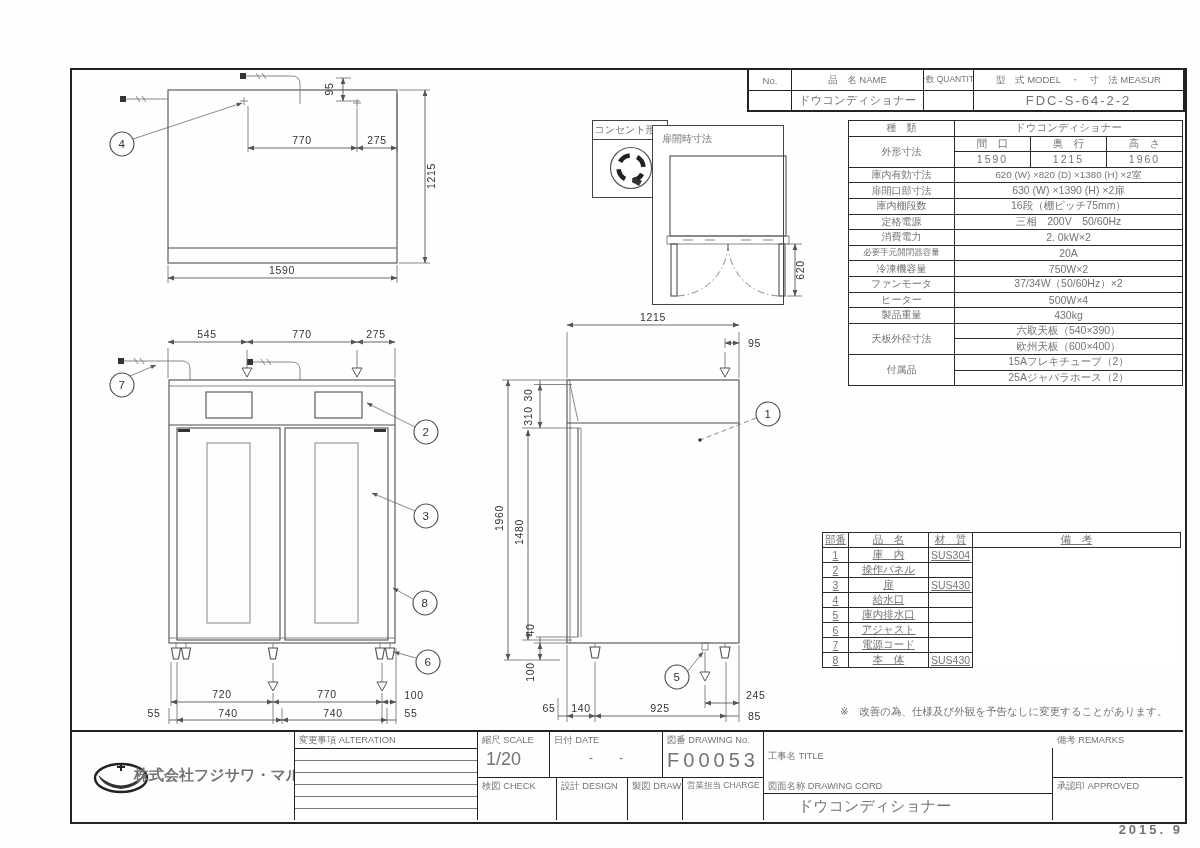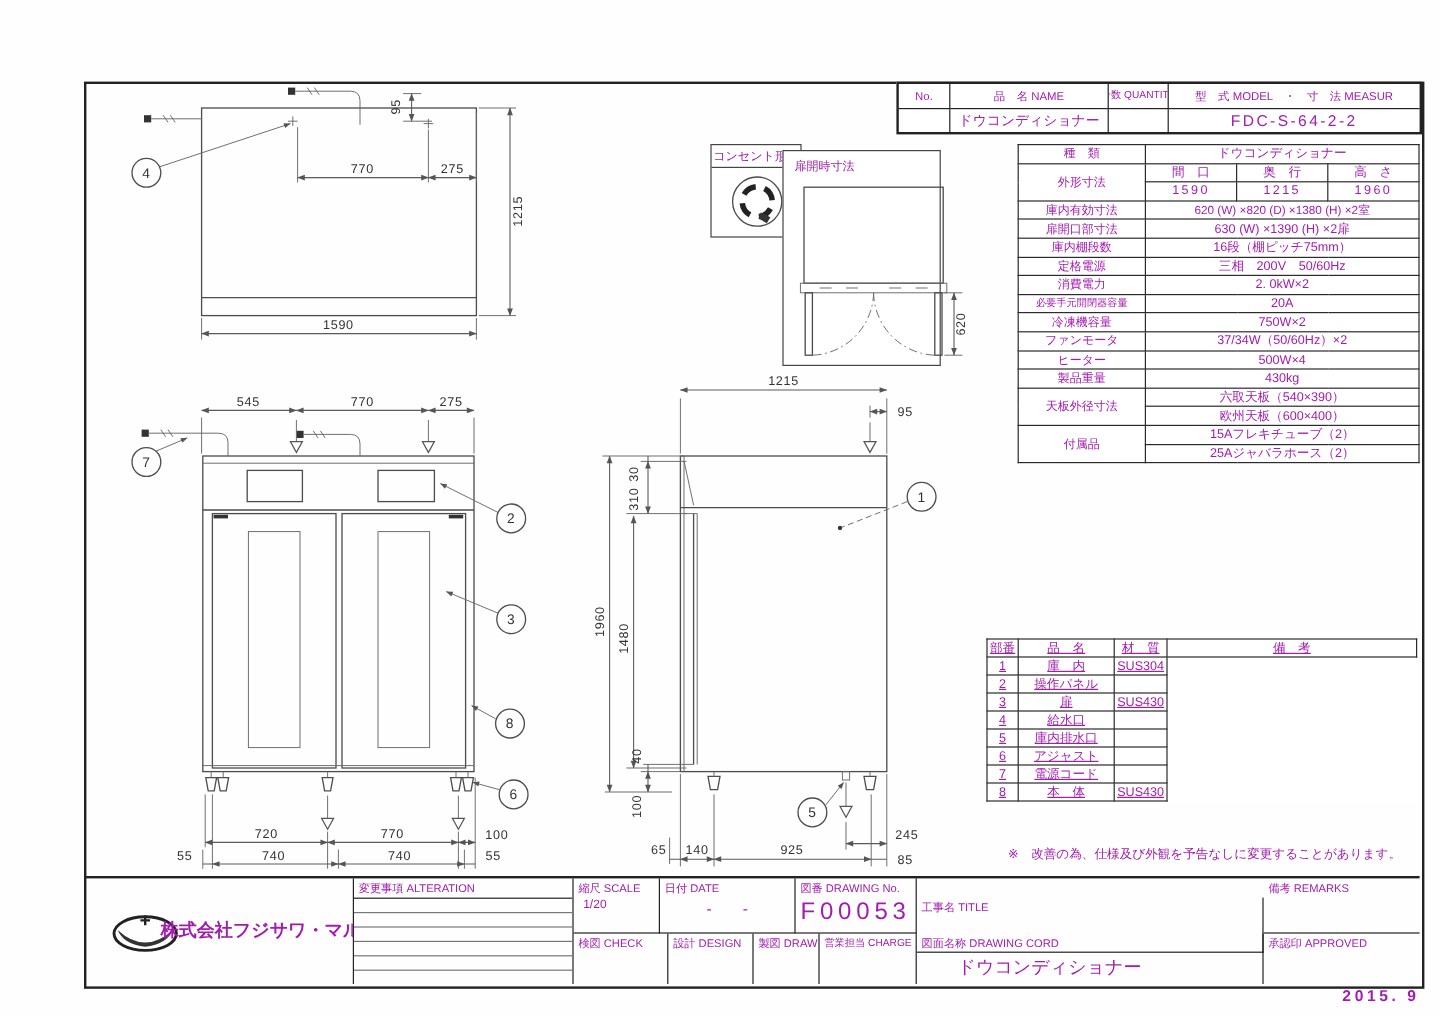--- a/index.html
+++ b/index.html
@@ -1,17 +1,17 @@
 <!DOCTYPE html>
 <html><head>
 <meta charset="utf-8">
 <style>
   html,body{margin:0;padding:0;background:#fff;}
   .sheet{position:relative;width:1200px;height:848px;background:#fefefe;
-         font-family:"Liberation Sans","DejaVu Sans",sans-serif;color:#a21caf;overflow:hidden;}
+         font-family:"Liberation Sans","DejaVu Sans",sans-serif;color:#737373;overflow:hidden;}
   .abs{position:absolute;box-sizing:border-box;}
   .frame{position:absolute;left:70px;top:68px;width:1113px;height:752px;border:2px solid #222;}
   svg{position:absolute;overflow:visible;}
   svg .ln{stroke:#4d4d4d;stroke-width:1.1;fill:none;}
   svg .tn{stroke:#6a6a6a;stroke-width:0.8;fill:none;}
   svg .dim{stroke:#5a5a5a;stroke-width:0.9;fill:none;}
   svg .dash{stroke-dasharray:5 3;}
   svg .dashdot{stroke-dasharray:7 3 1.5 3;}
   svg .fil{fill:#333;stroke:none;}
   svg text{font-family:"Liberation Sans","DejaVu Sans",sans-serif;font-size:10.5px;fill:#333;letter-spacing:0.6px;}
@@ -493,21 +493,21 @@
       <div class="lbl" style="border-bottom:1px solid #222;height:12px;">変更事項 ALTERATION</div>
       <div class="altrow"></div>
       <div class="altrow"></div>
       <div class="altrow"></div>
       <div class="altrow"></div>
       <div class="altrow"></div>
       <div class="altrow" style="border-bottom:none;"></div>
     </div>
     <div class="cell" style="left:408px;top:0;width:72px;height:46px;">
       <div class="lbl">縮尺 SCALE</div>
-      <div style="font-size:10px;padding-left:8px;">1/20</div>
+      <div style="font-size:18px;padding-left:8px;">1/20</div>
     </div>
     <div class="cell" style="left:480px;top:0;width:113px;height:46px;">
       <div class="lbl">日付 DATE</div>
       <div style="font-size:13px;text-align:center;">-　　-</div>
     </div>
     <div class="cell" style="left:593px;top:0;width:101px;height:46px;">
       <div class="lbl">図番 DRAWING  No.</div>
       <div style="font-size:20px;letter-spacing:4px;text-align:center;">F00053</div>
     </div>
     <div class="cell" style="left:694px;top:16px;width:289px;height:46px;">

